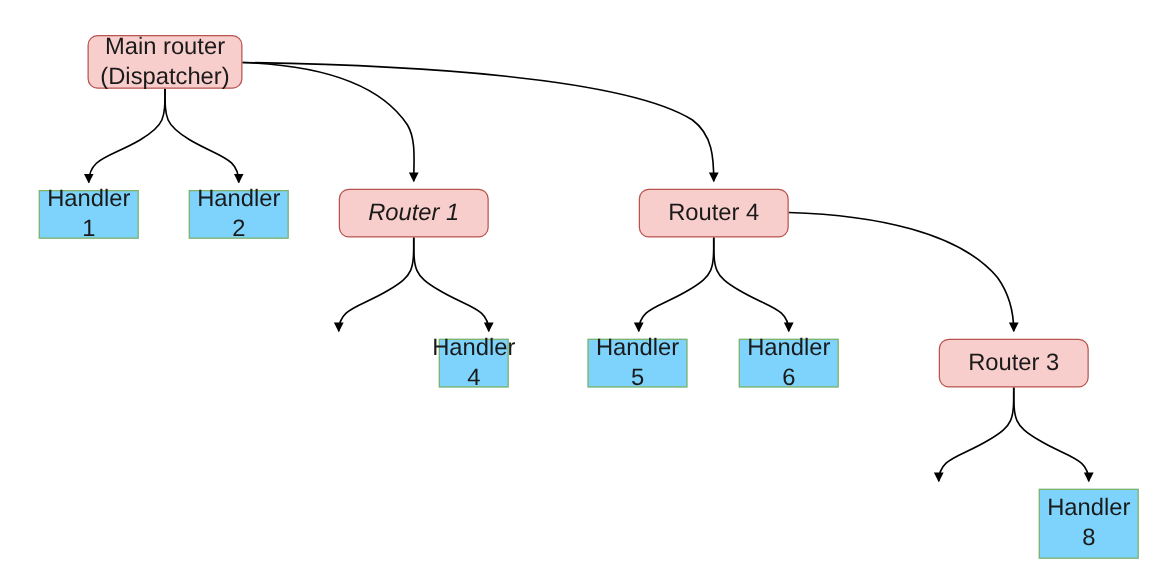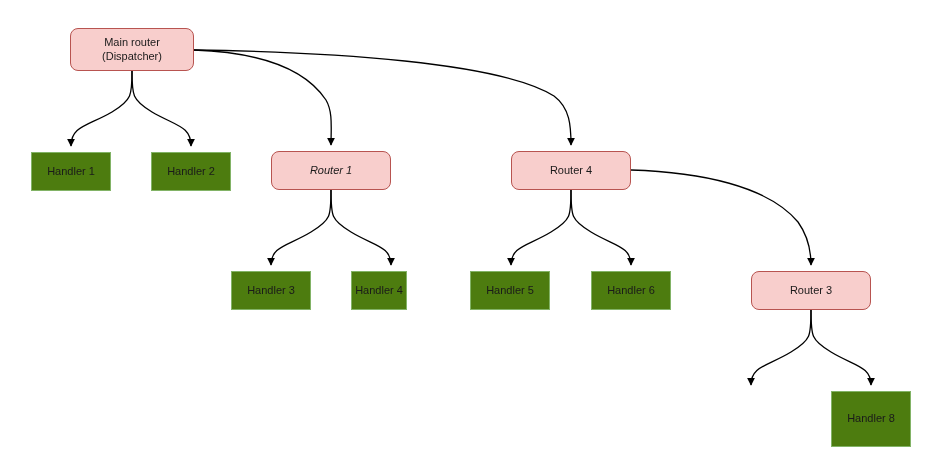--- a/index.html
+++ b/index.html
@@ -23,33 +23,33 @@
     height: 461px;
     pointer-events: none;
   }
   .node {
     position: absolute;
     box-sizing: border-box;
     display: flex;
     align-items: center;
     justify-content: center;
     text-align: center;
-    font-size: 11px;
+    font-size: 19px;
     line-height: 1.25;
     color: #1a1a1a;
     white-space: pre-line;
     z-index: 2;
   }
   .node-router {
     background: #f8cecc;
     border: 1px solid #b85450;
     border-radius: 8px;
   }
   .node-handler {
-    background: #4d7c0f;
+    background: #7dd3fc;
     border: 1px solid #82b366;
     border-radius: 0;
   }
   .node-label {
     pointer-events: none;
   }
 </style>
 </head>
 <body>
 
@@ -99,23 +99,20 @@
   </div>
 
   <div class="node node-router" style="left:271px; top:151px; width:120px; height:39px;font-style:italic;">
     <span class="node-label">Router 1</span>
   </div>
 
   <div class="node node-router" style="left:511px; top:151px; width:120px; height:39px;">
     <span class="node-label">Router 4</span>
   </div>
 
-  <div class="node node-handler" style="left:231px; top:271px; width:80px; height:39px;">
-    <span class="node-label">Handler 3</span>
-  </div>
 
   <div class="node node-handler" style="left:351px; top:271px; width:56px; height:39px;">
     <span class="node-label">Handler 4</span>
   </div>
 
   <div class="node node-handler" style="left:470px; top:271px; width:80px; height:39px;">
     <span class="node-label">Handler 5</span>
   </div>
 
   <div class="node node-handler" style="left:591px; top:271px; width:80px; height:39px;">

